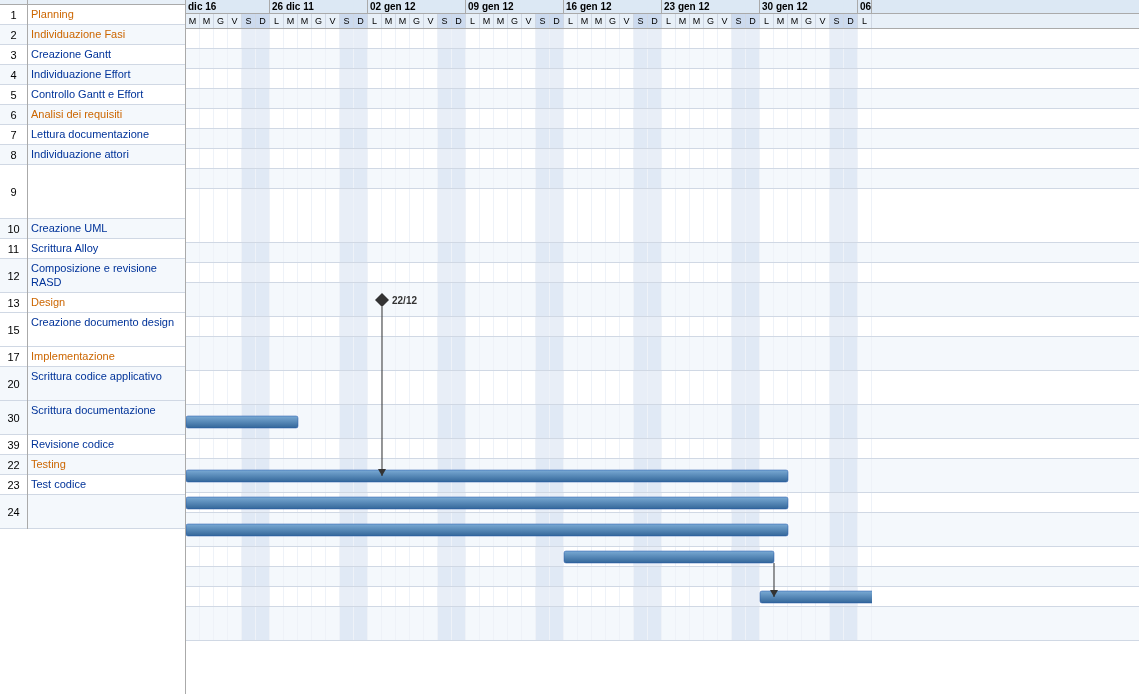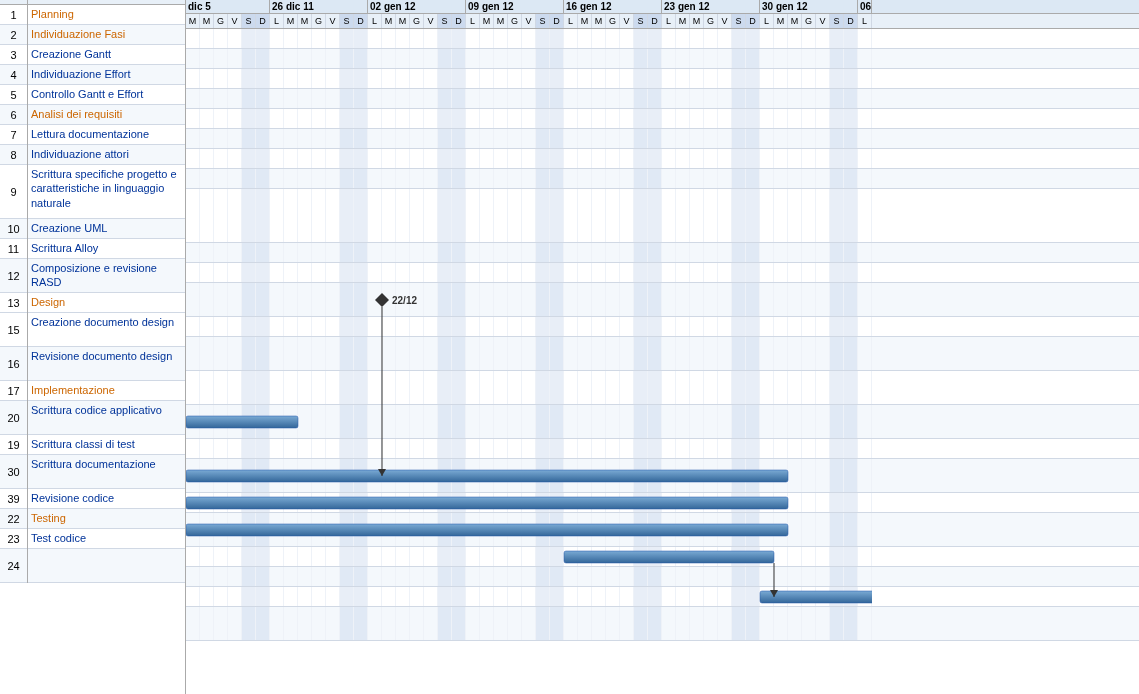--- a/index.html
+++ b/index.html
@@ -132,21 +132,20 @@
         <div class="task-row" style="height: 20px; min-height: 20px; background: rgb(255, 255, 255);">
           <div class="task-id" style="height: 20px; min-height: 20px;">7</div>
           <div class="task-name blue" style="color: rgb(0, 51, 153);">Lettura documentazione</div>
         </div>
         <div class="task-row" style="height: 20px; min-height: 20px; background: rgb(244, 248, 252);">
           <div class="task-id" style="height: 20px; min-height: 20px;">8</div>
           <div class="task-name blue" style="color: rgb(0, 51, 153);">Individuazione attori</div>
         </div>
         <div class="task-row" style="height: 54px; min-height: 54px; background: rgb(255, 255, 255);">
           <div class="task-id" style="height: 54px; min-height: 54px;">9</div>
-          <div class="task-name blue" style="color: rgb(0, 51, 153);">Scrittura specifiche progetto e caratteristiche in linguaggio naturale</div>
         </div>
         <div class="task-row" style="height: 20px; min-height: 20px; background: rgb(244, 248, 252);">
           <div class="task-id" style="height: 20px; min-height: 20px;">10</div>
           <div class="task-name blue" style="color: rgb(0, 51, 153);">Creazione UML</div>
         </div>
         <div class="task-row" style="height: 20px; min-height: 20px; background: rgb(255, 255, 255);">
           <div class="task-id" style="height: 20px; min-height: 20px;">11</div>
           <div class="task-name blue" style="color: rgb(0, 51, 153);">Scrittura Alloy</div>
         </div>
         <div class="task-row" style="height: 34px; min-height: 34px; background: rgb(244, 248, 252);">
@@ -154,36 +153,28 @@
           <div class="task-name blue" style="color: rgb(0, 51, 153);">Composizione e revisione RASD</div>
         </div>
         <div class="task-row" style="height: 20px; min-height: 20px; background: rgb(255, 255, 255);">
           <div class="task-id" style="height: 20px; min-height: 20px;">13</div>
           <div class="task-name orange" style="color: rgb(204, 102, 0);">Design</div>
         </div>
         <div class="task-row" style="height: 34px; min-height: 34px; background: rgb(255, 255, 255);">
           <div class="task-id" style="height: 34px; min-height: 34px;">15</div>
           <div class="task-name blue" style="color: rgb(0, 51, 153);">Creazione documento design</div>
         </div>
-        <div class="task-row" style="height: 34px; min-height: 34px; background: rgb(244, 248, 252);">
-          <div class="task-id" style="height: 34px; min-height: 34px;">16</div>
-          <div class="task-name blue" style="color: rgb(0, 51, 153);">Revisione documento design</div>
-        </div>
         <div class="task-row" style="height: 20px; min-height: 20px; background: rgb(255, 255, 255);">
           <div class="task-id" style="height: 20px; min-height: 20px;">17</div>
           <div class="task-name orange" style="color: rgb(204, 102, 0);">Implementazione</div>
         </div>
         <div class="task-row" style="height: 34px; min-height: 34px; background: rgb(244, 248, 252);">
           <div class="task-id" style="height: 34px; min-height: 34px;">20</div>
           <div class="task-name blue" style="color: rgb(0, 51, 153);">Scrittura codice applicativo</div>
         </div>
-        <div class="task-row" style="height: 20px; min-height: 20px; background: rgb(255, 255, 255);">
-          <div class="task-id" style="height: 20px; min-height: 20px;">19</div>
-          <div class="task-name blue" style="color: rgb(0, 51, 153);">Scrittura classi di test</div>
-        </div>
         <div class="task-row" style="height: 34px; min-height: 34px; background: rgb(244, 248, 252);">
           <div class="task-id" style="height: 34px; min-height: 34px;">30</div>
           <div class="task-name blue" style="color: rgb(0, 51, 153);">Scrittura documentazione</div>
         </div>
         <div class="task-row" style="height: 20px; min-height: 20px; background: rgb(255, 255, 255);">
           <div class="task-id" style="height: 20px; min-height: 20px;">39</div>
           <div class="task-name blue" style="color: rgb(0, 51, 153);">Revisione codice</div>
         </div>
         <div class="task-row" style="height: 20px; min-height: 20px; background: rgb(244, 248, 252);">
           <div class="task-id" style="height: 20px; min-height: 20px;">22</div>
@@ -196,21 +187,21 @@
         <div class="task-row" style="height: 34px; min-height: 34px; background: rgb(244, 248, 252);">
           <div class="task-id" style="height: 34px; min-height: 34px;">24</div>
         </div>
       </div>
   </div>
 
   <div class="gantt-chart">
 
     <div class="gantt-header" id="gantt-header">
         <div style="display: flex; border-bottom: 1px solid rgb(170, 170, 170); height: 14px; background: rgb(220, 232, 244);">
-          <div style="width: 84px; min-width: 84px; border-right: 1px solid rgb(170, 170, 170); font-size: 10px; font-weight: bold; padding: 1px 2px; overflow: hidden; white-space: nowrap; display: flex; align-items: center;">dic 5</div>
+          <div style="width: 84px; min-width: 84px; border-right: 1px solid rgb(170, 170, 170); font-size: 10px; font-weight: bold; padding: 1px 2px; overflow: hidden; white-space: nowrap; display: flex; align-items: center;">dic 16</div>
           <div style="width: 98px; min-width: 98px; border-right: 1px solid rgb(170, 170, 170); font-size: 10px; font-weight: bold; padding: 1px 2px; overflow: hidden; white-space: nowrap; display: flex; align-items: center;">26 dic 11</div>
           <div style="width: 98px; min-width: 98px; border-right: 1px solid rgb(170, 170, 170); font-size: 10px; font-weight: bold; padding: 1px 2px; overflow: hidden; white-space: nowrap; display: flex; align-items: center;">02 gen 12</div>
           <div style="width: 98px; min-width: 98px; border-right: 1px solid rgb(170, 170, 170); font-size: 10px; font-weight: bold; padding: 1px 2px; overflow: hidden; white-space: nowrap; display: flex; align-items: center;">09 gen 12</div>
           <div style="width: 98px; min-width: 98px; border-right: 1px solid rgb(170, 170, 170); font-size: 10px; font-weight: bold; padding: 1px 2px; overflow: hidden; white-space: nowrap; display: flex; align-items: center;">16 gen 12</div>
           <div style="width: 98px; min-width: 98px; border-right: 1px solid rgb(170, 170, 170); font-size: 10px; font-weight: bold; padding: 1px 2px; overflow: hidden; white-space: nowrap; display: flex; align-items: center;">23 gen 12</div>
           <div style="width: 98px; min-width: 98px; border-right: 1px solid rgb(170, 170, 170); font-size: 10px; font-weight: bold; padding: 1px 2px; overflow: hidden; white-space: nowrap; display: flex; align-items: center;">30 gen 12</div>
           <div style="width: 14px; min-width: 14px; border-right: 1px solid rgb(170, 170, 170); font-size: 10px; font-weight: bold; padding: 1px 2px; overflow: hidden; white-space: nowrap; display: flex; align-items: center;">06</div>
         </div>
         <div style="display: flex; height: 14px; background: rgb(232, 240, 248);">
           <div style="width: 14px; min-width: 14px; text-align: center; font-size: 9px; padding: 1px 0px; border-right: 1px solid rgb(208, 216, 228); display: flex; align-items: center; justify-content: center;">M</div>

